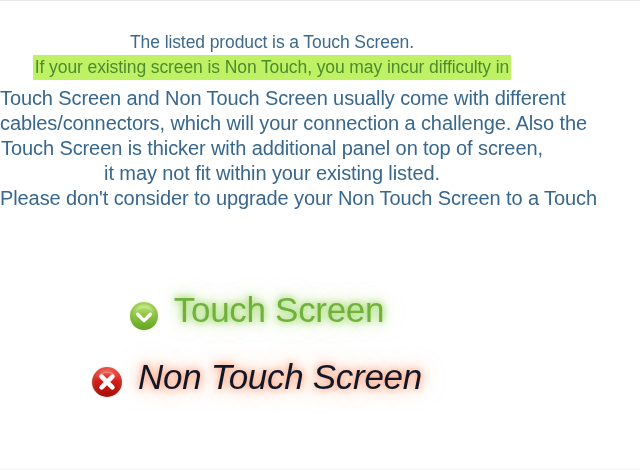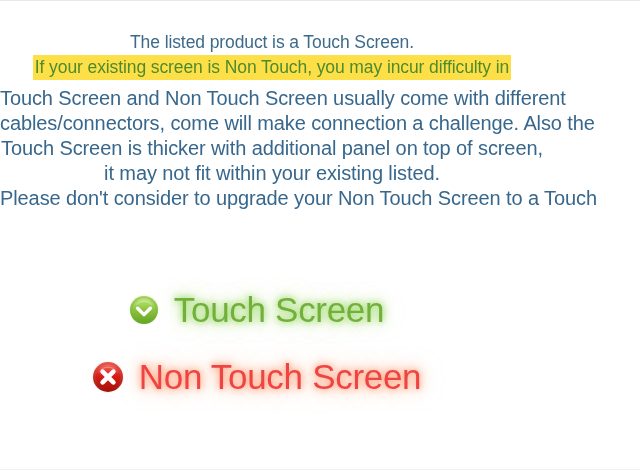--- a/index.html
+++ b/index.html
@@ -45,21 +45,21 @@
     color: #3d6a8a;
     letter-spacing: -0.1px;
     white-space: nowrap;
   }
 
   .hl-line {
     line-height: 25px;
     white-space: nowrap;
   }
   .hl-line .hl {
-    background: #fde047;
+    background: #bef264;
     color: #4f8a2e;
     font-size: 17.5px;
     padding: 2px 2px 3px 2px;
     letter-spacing: -0.1px;
     box-decoration-break: clone;
     -webkit-box-decoration-break: clone;
   }
 
   
   .body-block {
@@ -72,21 +72,21 @@
     letter-spacing: -0.1px;
     white-space: nowrap;
   }
 
   
   .badge-row {
     position: absolute;
     left: 0;
     width: 512px;
     display: flex;
-    align-items: center;
+    align-items: flex-end;
     justify-content: center;
   }
   .badge-row.good { top: 288px; }
   .badge-row.bad  { top: 355px; }
 
   .badge-icon {
     width: 32px;
     height: 32px;
     flex: 0 0 32px;
     display: block;
@@ -107,44 +107,45 @@
   .badge-row.good .badge-label {
     margin-left: 14px;
     color: #72b03c;
     text-shadow:
        0 0 6px rgba(150, 215, 95, 0.95),
        0 0 12px rgba(160, 220, 110, 0.8),
        0 0 20px rgba(175, 228, 125, 0.55);
   }
   .badge-row.bad .badge-label {
     margin-left: 14px;
-    color: #ef4444;
+    color: #0f172a;
     text-shadow:
        0 0 6px rgba(255, 150, 110, 0.95),
        0 0 13px rgba(255, 160, 120, 0.8),
        0 0 22px rgba(255, 185, 145, 0.55);
+    font-style: italic;
   }
 </style>
 </head>
 <body>
 
 <div class="top-hairline"></div>
 
 <div class="notice">
 
   <div class="intro-line">The listed product is a Touch Screen.</div>
 
   <div class="hl-line">
     <span class="hl">If your existing screen is Non Touch, you may incur difficulty in</span>
   </div>
 
 
   <div class="body-block">
     <div class="body-line">Touch Screen and Non Touch Screen usually come with different</div>
-    <div class="body-line">cables/connectors, come will make connection a challenge. Also the</div>
+    <div class="body-line">cables/connectors, which will your connection a challenge. Also the</div>
     <div class="body-line">Touch Screen is thicker with additional panel on top of screen,</div>
     <div class="body-line">it may not fit within your existing listed.</div>
     <div class="body-line">Please don't consider to upgrade your Non Touch Screen to a Touch</div>
   </div>
 
 </div>
 
 <div class="badge-row good">
   <svg class="badge-icon" viewBox="0 0 32 32">
     <defs>

